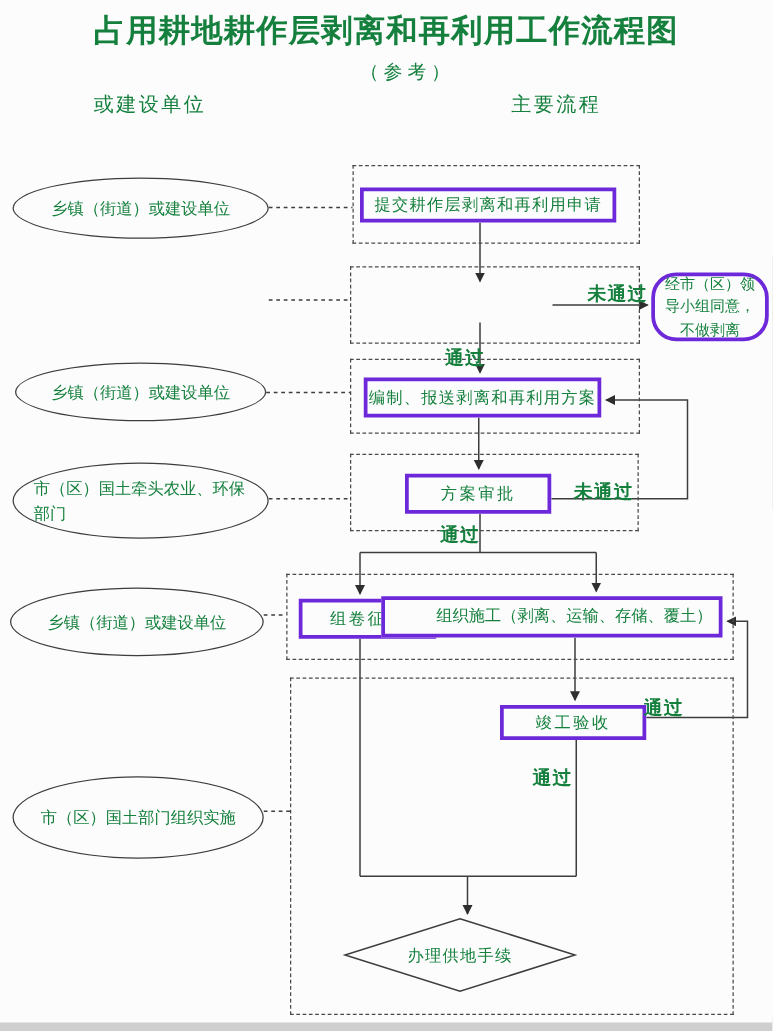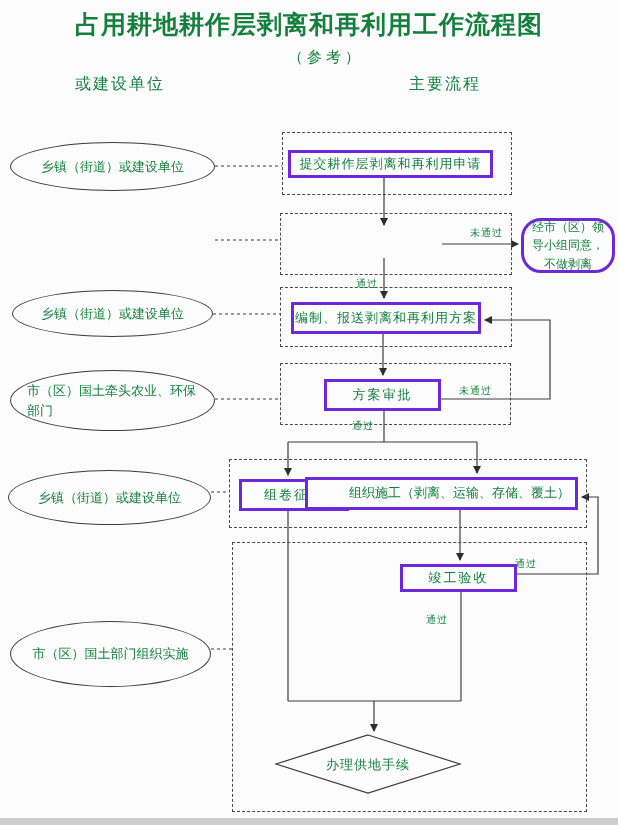--- a/index.html
+++ b/index.html
@@ -71,23 +71,24 @@
   .b1{left:288px;top:150px;width:205px;height:28px;}
   .b2{left:326px;top:229px;width:116px;height:29px;}
   .b3{left:521px;top:218px;width:94px;height:55px;font-size:12px;padding:2px 4px;letter-spacing:0;border-radius:20px;}
   .b4{left:291px;top:302px;width:190px;height:32px;}
   .b5{left:324px;top:379px;width:117px;height:32px;letter-spacing:2px;}
   .b6{left:239px;top:479px;width:110px;height:32px;letter-spacing:2px;}
   .b7{left:305px;top:477px;width:273px;height:33px;letter-spacing:0;padding-left:36px;}
   .b8{left:400px;top:564px;width:117px;height:28px;letter-spacing:2px;}
 
   .edge-label{
-    font-size:10px;letter-spacing:1px;
+    font-size:15px;letter-spacing:1px;
     background:transparent;
     white-space:nowrap;
+    font-weight:bold;
   }
   .l-fail1{left:470px;top:226px;}
   .l-pass1{left:356px;top:277px;}
   .l-fail2{left:459px;top:384px;}
   .l-pass2{left:352px;top:419px;}
   .l-pass-loop{left:515px;top:557px;}
   .l-pass3{left:426px;top:613px;}
 
   .diamond-label{
     left:286px;top:756px;width:164px;

